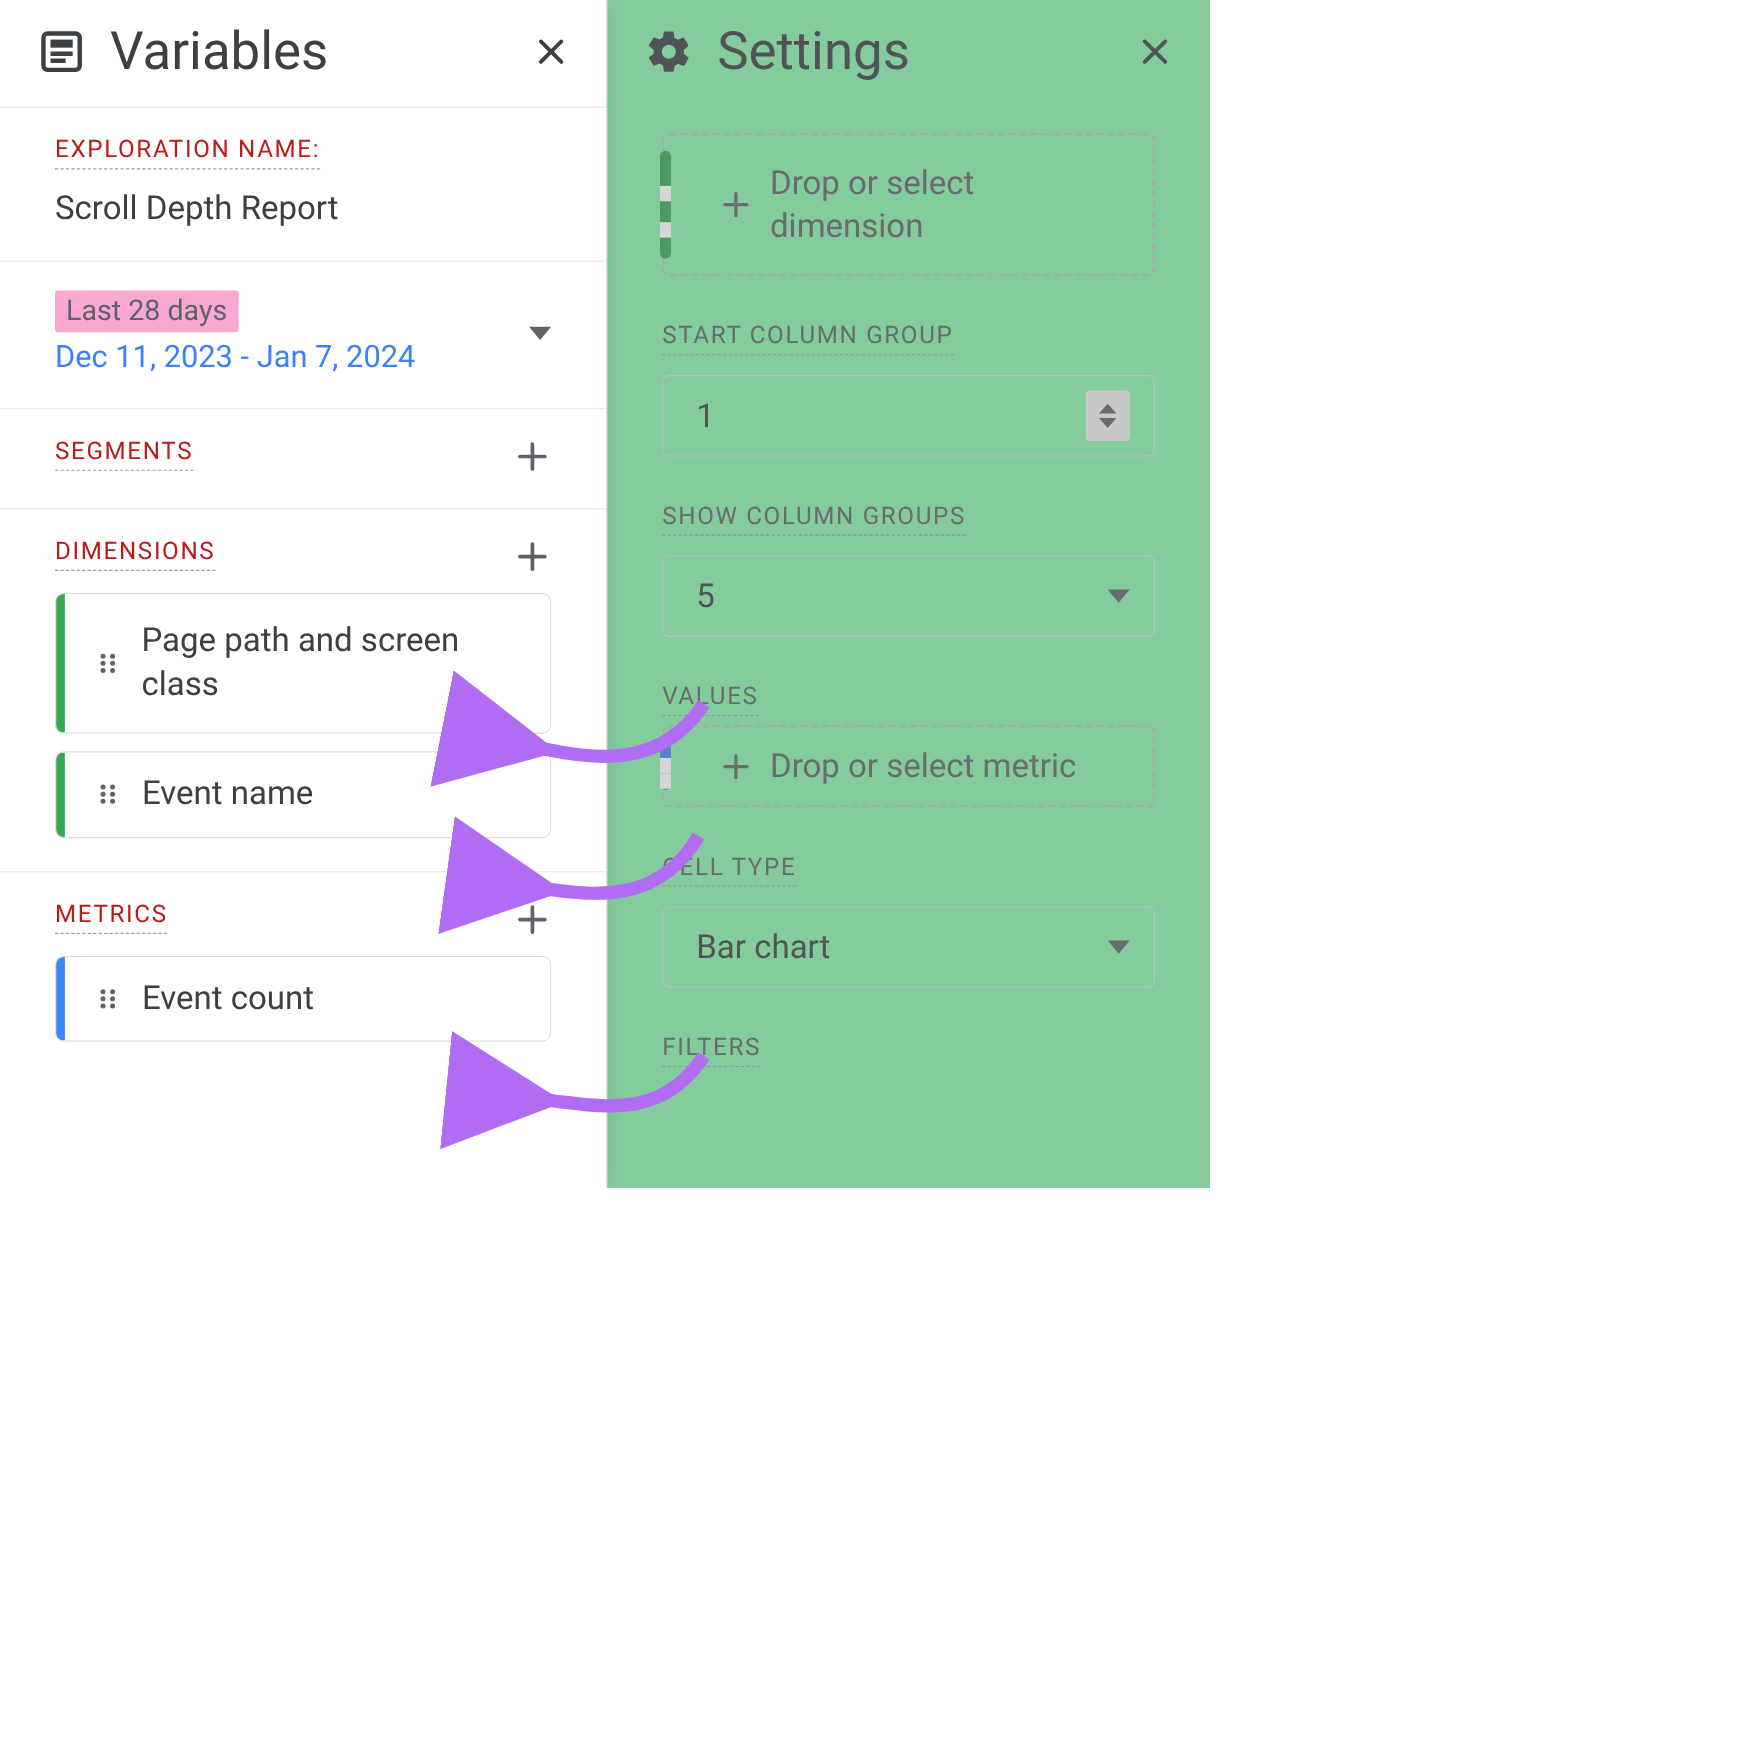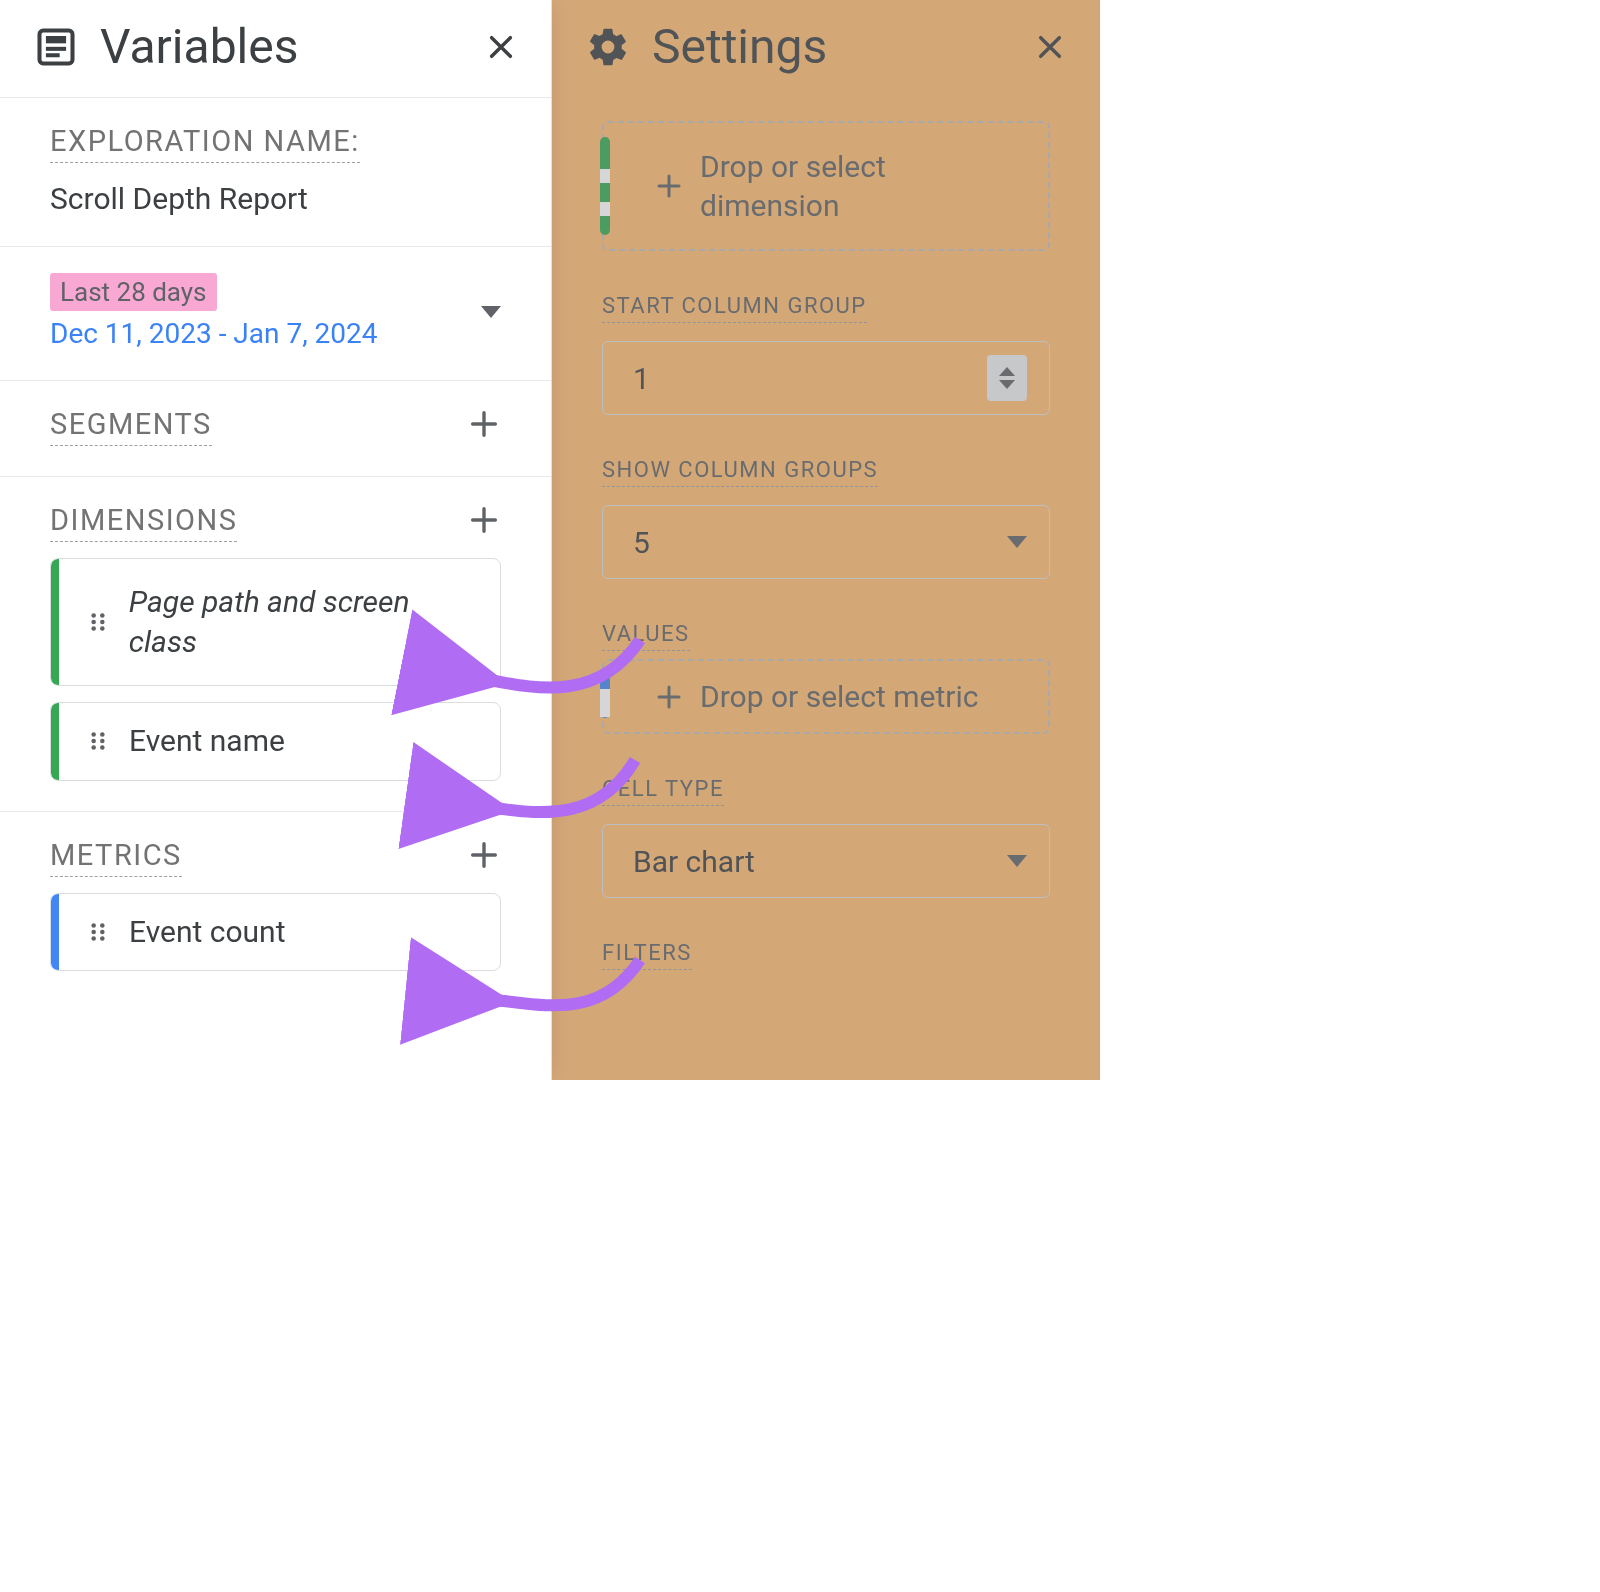--- a/index.html
+++ b/index.html
@@ -40,22 +40,22 @@
   .close-x {
     width: 40px; height: 40px; display:flex;align-items:center;justify-content:center;
     cursor: pointer;
   }
   .close-x svg { width: 32px; height: 32px; }
 
   .section { border-bottom: 1px solid #e8e8e8; padding: 26px 50px 30px 50px; }
   .section.nobord { border-bottom: none; }
 
   .label-sm {
-    font-size: 29px; letter-spacing: 1.5px;
-    color: #737373; text-transform: uppercase;
+    font-size: 22px; letter-spacing: 1.5px;
+    color: #b91c1c; text-transform: uppercase;
     border-bottom: 1px dashed #9aa0a6; display: inline-block;
     padding-bottom: 4px;
   }
   .name-value {
     font-size: 30px; color: #3c4043; margin-top: 18px;
   }
 
   .date-block { display: flex; align-items: center; }
   .date-inner { flex: 1; }
   .date-chip {
@@ -76,36 +76,36 @@
   .sect-head .spacer { flex:1; }
   .plus-btn { width:34px;height:34px; cursor:pointer; color:#5f6368; }
   .plus-btn svg { width:34px;height:34px; }
 
   .chip {
     display:flex; align-items:center;
     border:1px solid #dadce0; border-radius:8px;
     margin-top:16px; padding:0; height:auto;
     position:relative; overflow:hidden;
   }
-  .chip.tall { min-height:128px;font-style:italic; }
+  .chip.tall { min-height:128px; }
   .chip.short { min-height:76px; }
   .chip .stripe { width:8px; align-self:stretch; border-radius:6px 0 0 6px; }
   .chip.green .stripe { background:#34a853; }
   .chip.blue  .stripe { background:#4285f4; }
   .chip .grip {
     width:26px; height:26px; margin:0 18px 0 26px; flex:none;
   }
   .chip .grip svg { width:26px;height:26px; }
   .chip .chip-text {
     font-size:30px; color:#3c4043; padding:18px 24px 18px 0; line-height:1.35;
   }
 
   
   .panel-right {
-    flex:1; background:#fdba74; display:flex; flex-direction:column;
+    flex:1; background:#86efac; display:flex; flex-direction:column;
   }
   .panel-right .overlay {
     position:absolute; top:0; left:552px; right:0; bottom:0;
     background:rgba(128,128,128,0.32); pointer-events:none; z-index:3;
   }
   .r-section { padding: 0 50px; }
 
   .drop-zone {
     border:2px dashed #bdbdbd; border-radius:6px;
     position:relative; margin-top:8px;

